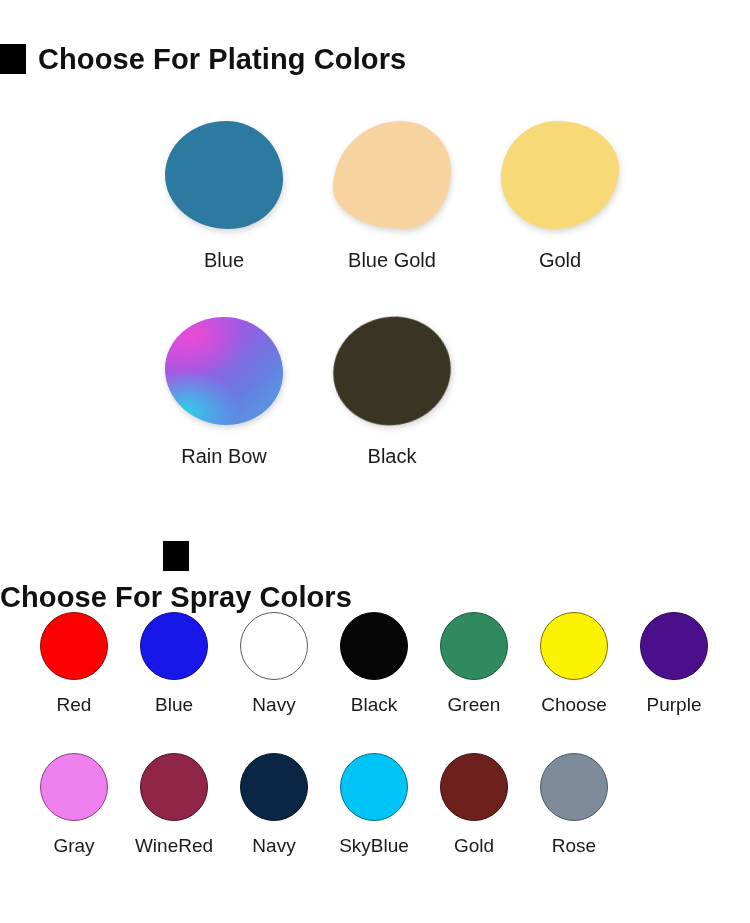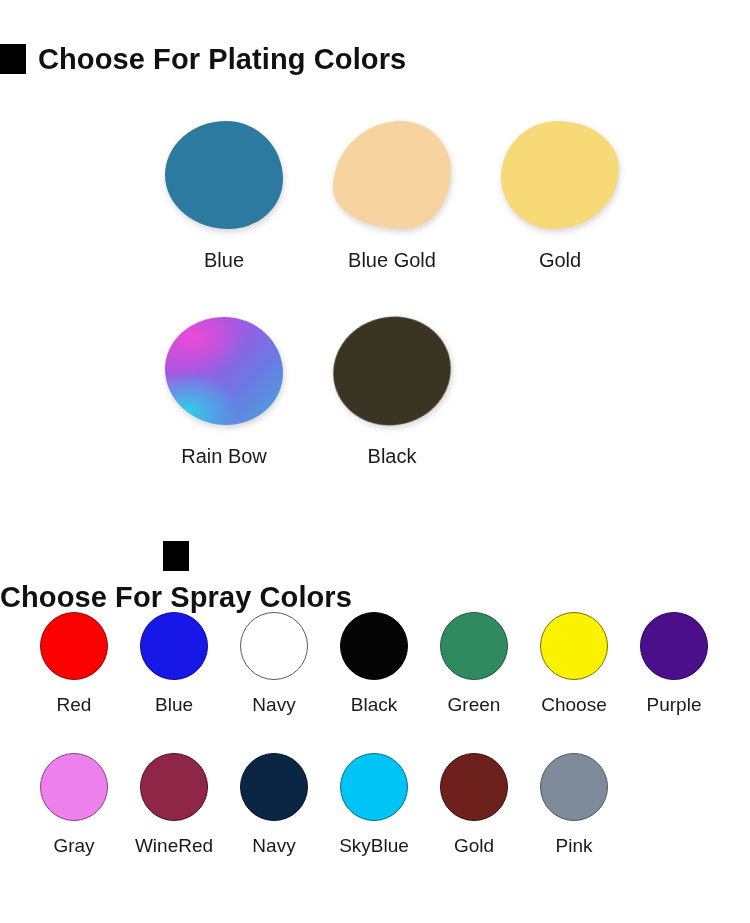--- a/index.html
+++ b/index.html
@@ -231,17 +231,17 @@
     <div class="spray-cell">
       <div class="spray-dot" style="background:#00c4f5;border:1px solid #036f8c;"></div>
       <div class="spray-label">SkyBlue</div>
     </div>
     <div class="spray-cell">
       <div class="spray-dot" style="background:#6e201c;border:1px solid #3d100e;"></div>
       <div class="spray-label">Gold</div>
     </div>
     <div class="spray-cell">
       <div class="spray-dot" style="background:#7d8b9a;border:1px solid #4d5864;"></div>
-      <div class="spray-label">Pink</div>
+      <div class="spray-label">Rose</div>
     </div>
   </div>
 
 </div>
 
 </body></html>

